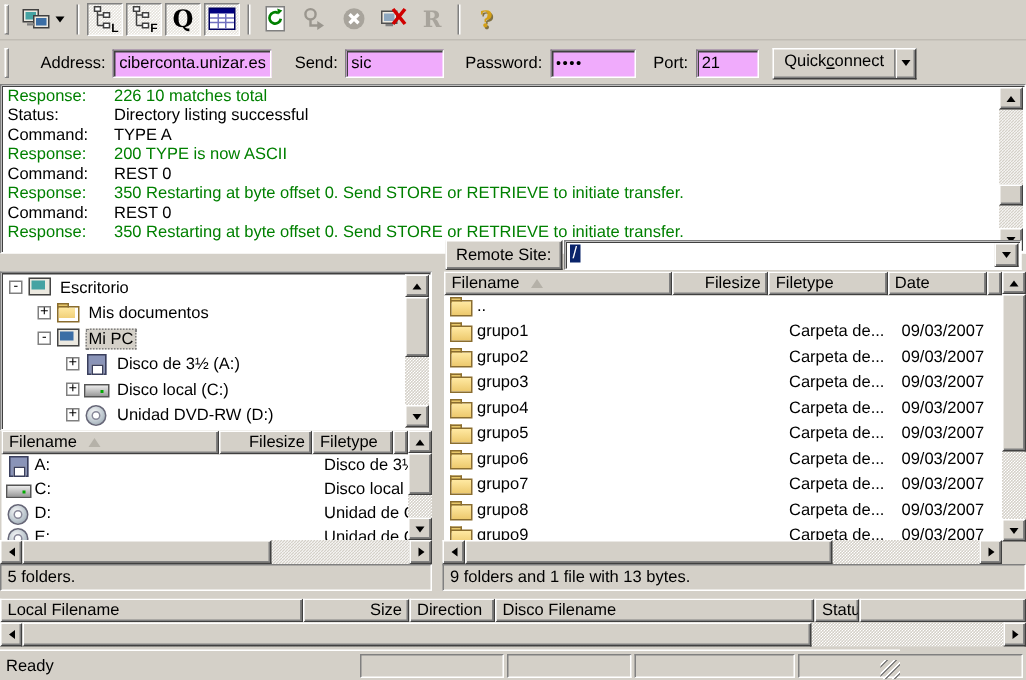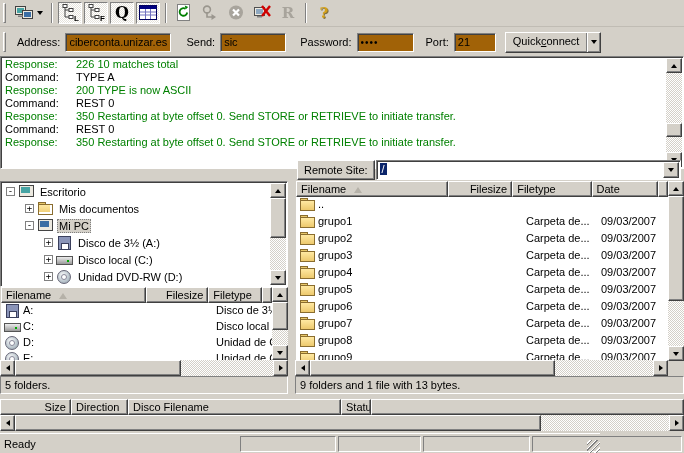--- a/index.html
+++ b/index.html
@@ -30,23 +30,23 @@
   .tbi svg{display:block;}
   .tb-glyph{line-height:20px;}
   .g-toggle-queue{font-family:"DejaVu Serif",serif;font-weight:bold;font-size:16px;color:#000;}
   .g-reconnect{font-family:"DejaVu Serif",serif;font-weight:bold;font-size:15px;color:#a8a49c;}
   .g-help{font-family:"DejaVu Serif",serif;font-weight:bold;font-size:15px;color:#d4a017;text-shadow:1px 1px 0 #807040;}
   .tb-sub{position:absolute;right:2px;bottom:0px;font-size:8px;font-weight:bold;color:#000;line-height:8px;}
   .tb-dd{margin-left:3px;display:flex;align-items:center;}
 
   
   .qcbar{position:absolute;left:0;top:28px;width:684px;height:28px;display:flex;align-items:center;}
-  .qc-label{margin-left:8px;margin-right:5px;white-space:nowrap;}
+  .qc-label{margin-left:18px;margin-right:5px;white-space:nowrap;}
   .qc-input{height:19px;padding:2px 3px;font-size:11px;outline:none;}
-  input.qc-input{background:#a16207;}
+  input.qc-input{background:#f0abfc;}
   .w-addr{width:106px;}
   .w-user{width:66px;}
   .w-pass{width:57px;font-size:10px;letter-spacing:1px;}
   .w-port{width:42px;}
   .qc-btn{margin-left:9px;height:21px;display:flex;align-items:stretch;cursor:default;}
   .qc-btn-main{padding:2px 7px 0 7px;}
   .qc-btn-dd{width:14px;display:flex;align-items:center;justify-content:center;border-left:1px solid #808080;box-shadow:inset 1px 0 0 #fff;}
   .accel{text-decoration:underline;}
 
   
@@ -246,20 +246,24 @@
         </span>
     </div>
   </div>
 
   <div class="log sunken">
     <div class="log-inner">
         <div class="log-line t-response">
           <span class="log-label">Response:</span>
           <span class="log-text">226 10 matches total</span>
         </div>
+        <div class="log-line t-status">
+          <span class="log-label">Status:</span>
+          <span class="log-text">Directory listing successful</span>
+        </div>
         <div class="log-line t-command">
           <span class="log-label">Command:</span>
           <span class="log-text">TYPE A</span>
         </div>
         <div class="log-line t-response">
           <span class="log-label">Response:</span>
           <span class="log-text">200 TYPE is now ASCII</span>
         </div>
         <div class="log-line t-command">
           <span class="log-label">Command:</span>
@@ -480,20 +484,21 @@
         </div>
       <div class="sthumb raised" style="top:0;height:16px;left:15px;width:245px;"></div>
       <div class="sarrow raised" style="right:0;top:0;">
           <span class="tri right"></span>
         </div>
     </div>
     <div class="panestatus">9 folders and 1 file with 13 bytes.</div>
   </div>
 
   <div class="queuehdr">
+      <div class="hcell raised" style="width: 202px;"><span>Local Filename</span></div>
       <div class="hcell raised num" style="width: 71px;"><span>Size</span></div>
       <div class="hcell raised" style="width: 57px;"><span>Direction</span></div>
       <div class="hcell raised" style="width: 213px;"><span>Disco Filename</span></div>
       <div class="hcell raised" style="width: 30px;"><span>Status</span></div>
       <div class="hcell raised" style="flex: 1 1 0%;"></div>
     </div>
   <div class="sbar h" style="left:0;top:415px;width:684px;height:16px;">
     <div class="strack checker" style="top:0;bottom:0;left:15px;right:15px;"></div>
     <div class="sarrow raised" style="left:0;top:0;">
         <span class="tri left"></span>

